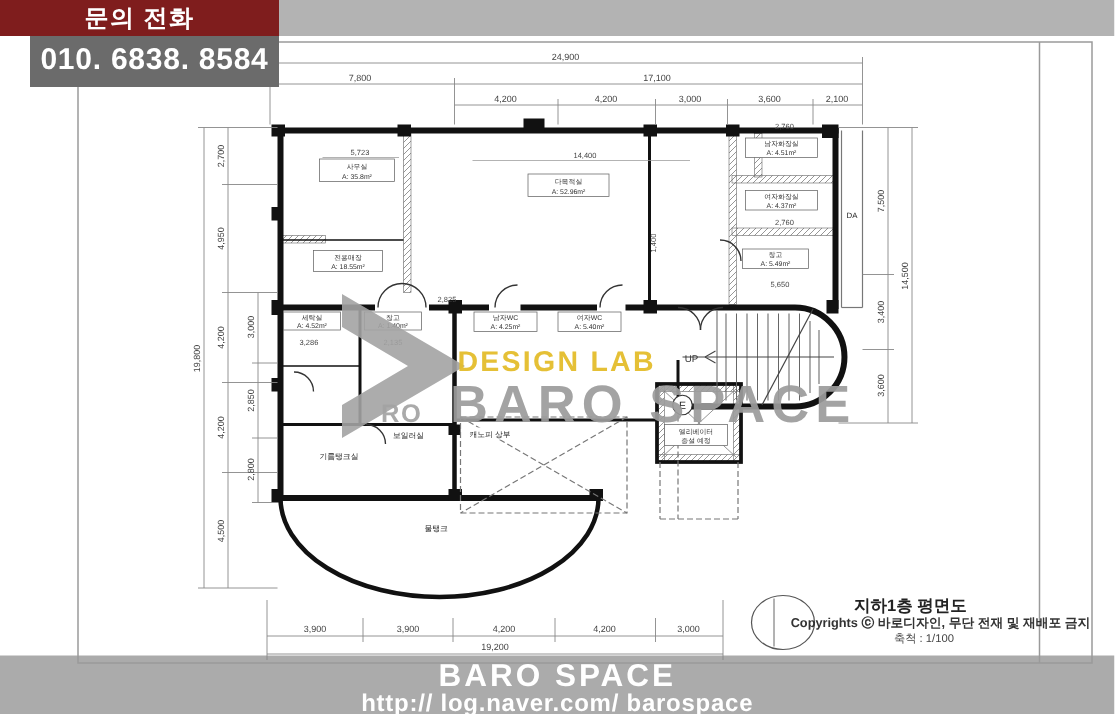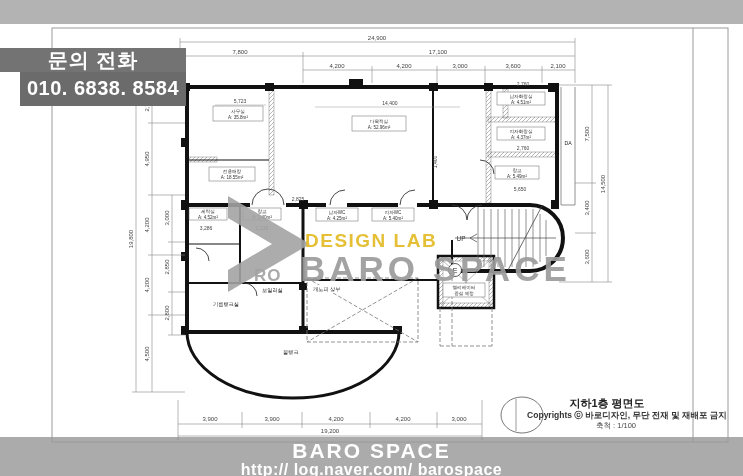--- a/index.html
+++ b/index.html
@@ -4,21 +4,21 @@
 <style>
   html,body{margin:0;padding:0;}
   body{font-family:"Liberation Sans", sans-serif;}
   #stage{position:relative;width:743px;height:476px;background:#ffffff;overflow:hidden;}
 
   
   .top-band{position:absolute;left:0;top:0;width:743px;height:24px;background:#b3b3b3;z-index:1;}
 
   
   .contact{position:absolute;left:0;top:0;width:186px;height:58px;z-index:3;color:#fff;text-align:center;}
-  .contact .row1{background:#737373;height:24px;line-height:25px;font-size:20px;font-weight:bold;letter-spacing:1px;margin-top:48px;}
+  .contact .row1{background:#7f1d1d;height:24px;line-height:25px;font-size:16px;font-weight:bold;letter-spacing:1px;}
   .contact .row2{background:#6b6b6b;height:34px;line-height:33px;font-size:20px;font-weight:bold;letter-spacing:.5px;margin-left:20px;}
 
   
   .footer-band{position:absolute;left:0;top:437px;width:743px;height:39px;background:#ababab;z-index:1;color:#ffffff;text-align:center;}
   .footer-brand{font-size:21px;font-weight:bold;letter-spacing:2px;line-height:23px;margin-top:2px;}
   .footer-url{font-size:16px;font-weight:bold;letter-spacing:.5px;line-height:16px;}
 
   svg{position:absolute;left:0;top:0;z-index:2;}
   svg text{font-family:"Liberation Sans", sans-serif;}
   .dimtxt{font-size:6px;fill:#444;}

